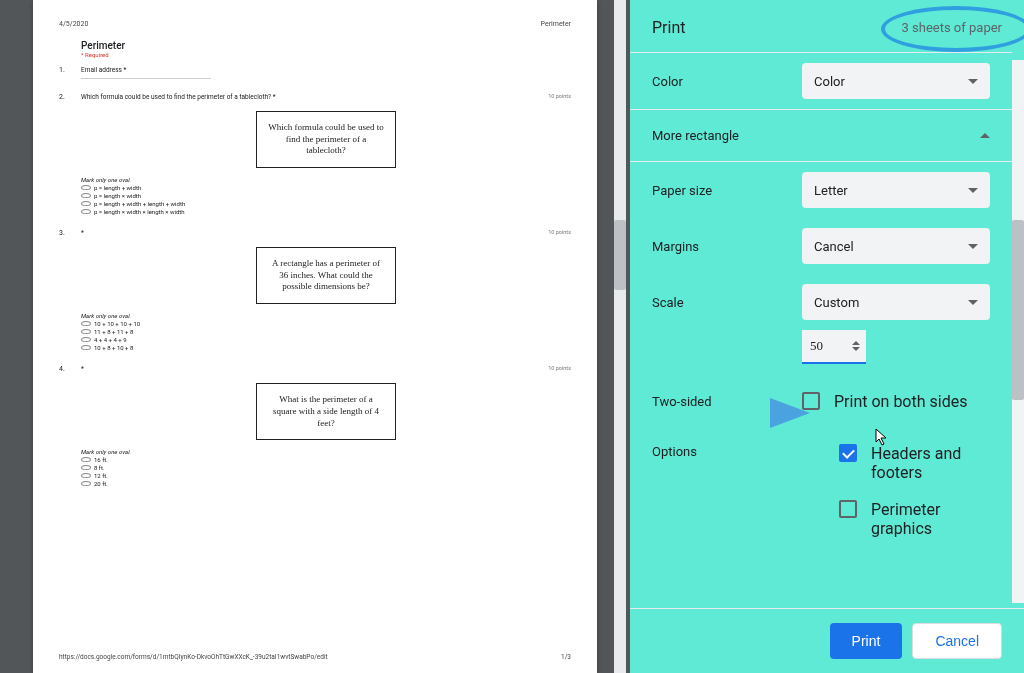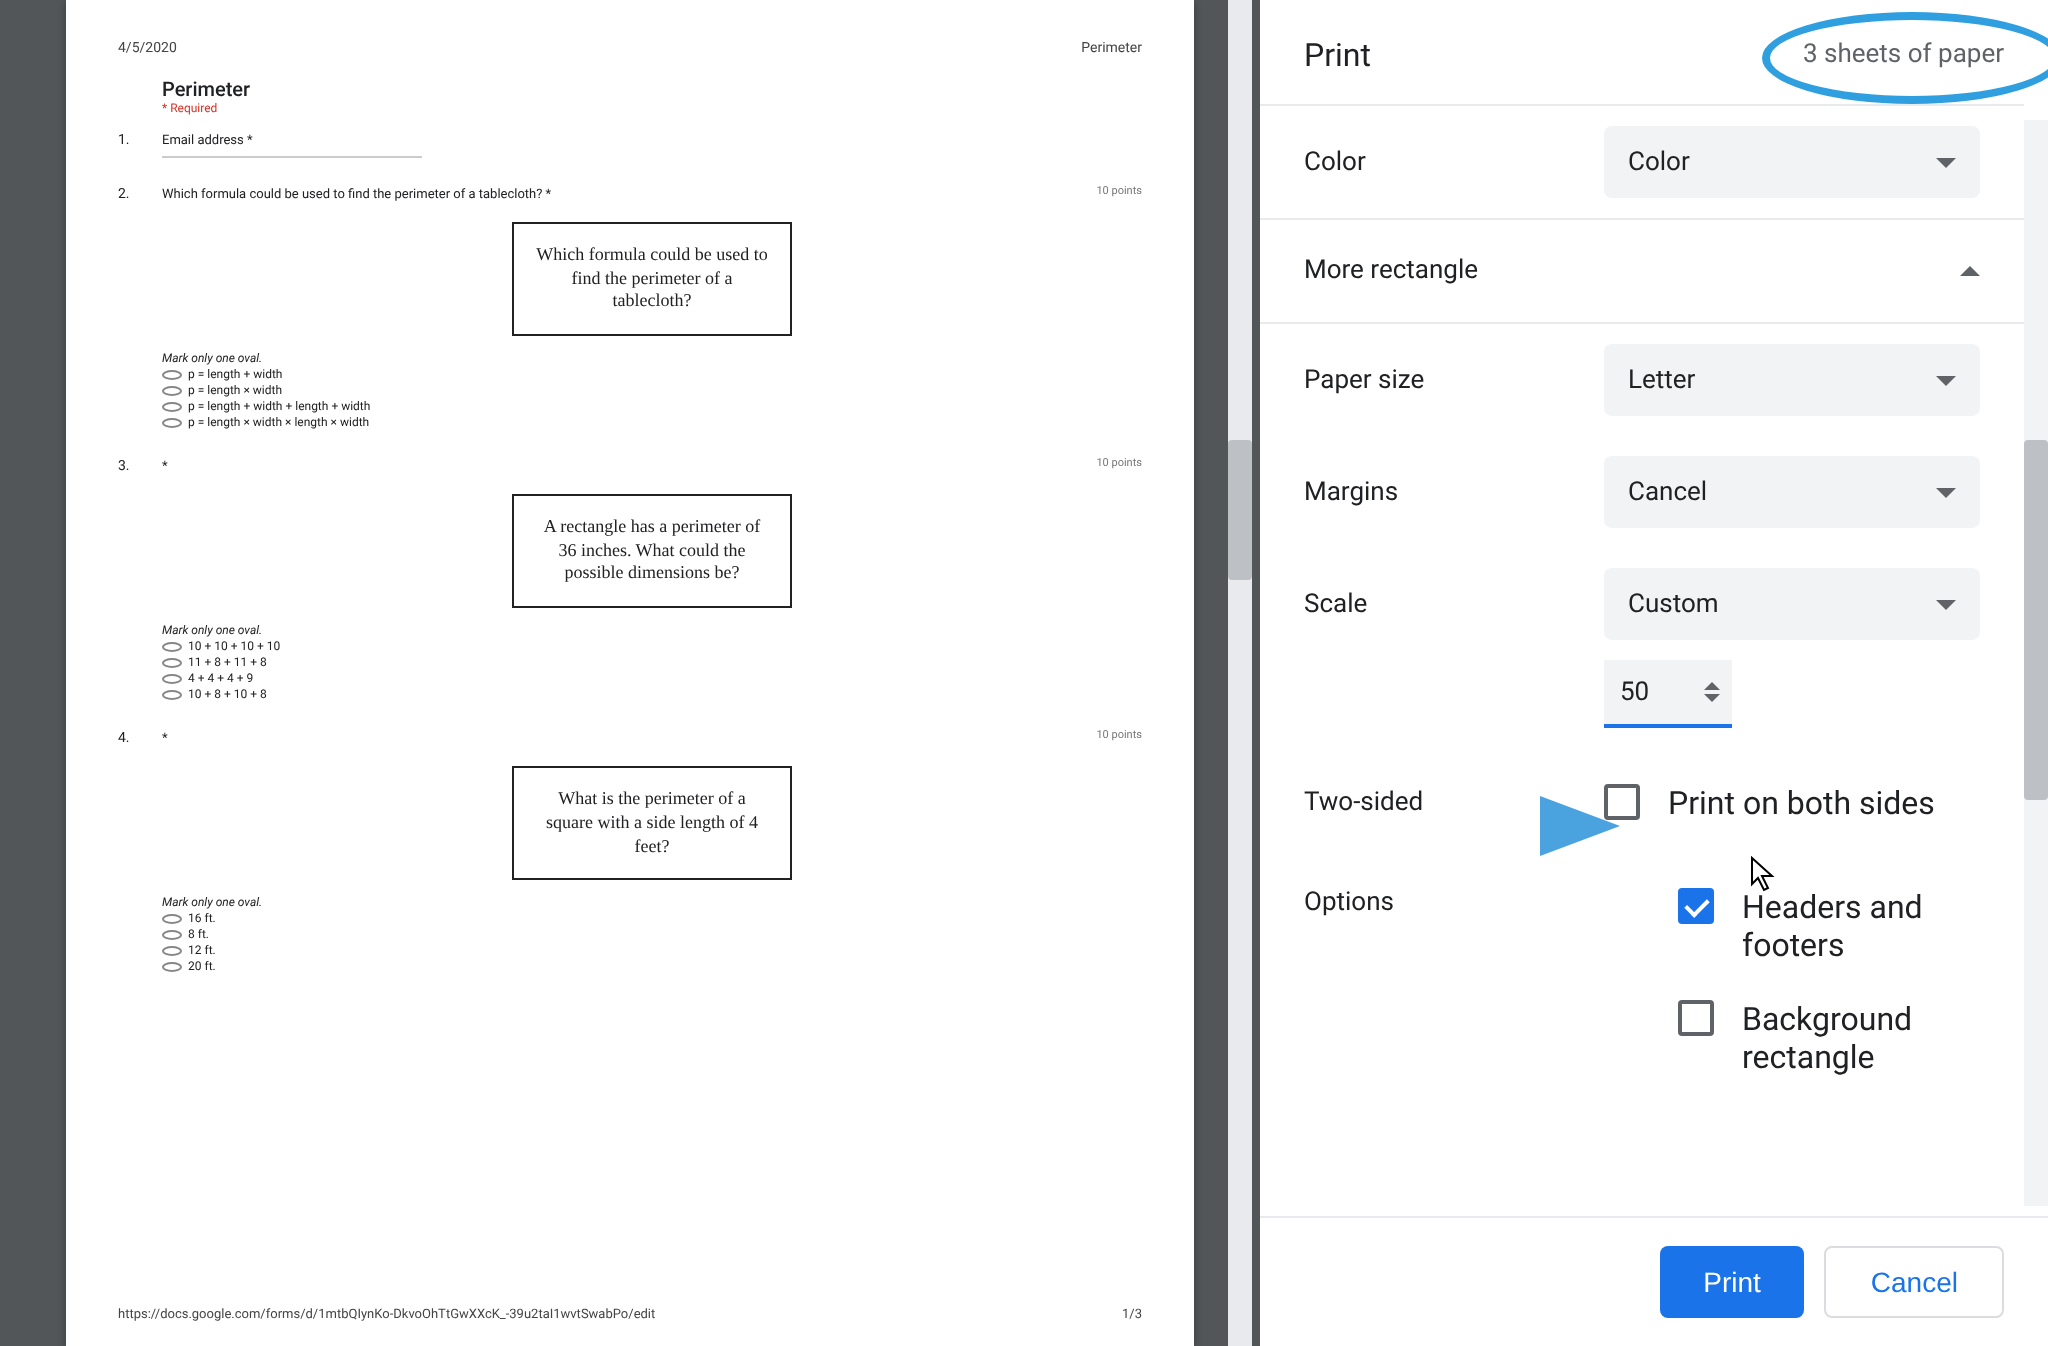--- a/index.html
+++ b/index.html
@@ -67,21 +67,21 @@
   font-size:9px;
   line-height:1.3;
 }
 .mark { font-size:6px; font-style:italic; margin-top:2px;}
 .opt { display:flex; align-items:center; gap:3px; font-size:6px; margin-top:1px;}
 .oval { width:10px; height:5px; border:0.5px solid #888; border-radius:50%; display:inline-block;}
 .ftr { display:flex; justify-content:space-between; font-size:6.5px; color:#444; position:absolute; bottom:12px; left:26px; right:26px;}
 
 .panel {
   flex:1;
-  background: #ffffff;
+  background: #5eead4;
   display:flex;
   flex-direction:column;
   color:#202124;
   font-size:13px;
   position: relative;
 }
 .panel-scroll-wrap {
   position: absolute;
   right: 0;
   top: 60px;
@@ -152,20 +152,21 @@
   width:64px;
   height:34px;
   border:none;
   border-bottom:2px solid #1a73e8;
   background:#f1f3f4;
   display:flex;
   align-items:center;
   padding:0 8px;
   font-size:13px;
   position:relative;
+  font-family:Liberation Serif, serif;
 }
 .num-input .spin { position:absolute; right:6px; display:flex; flex-direction:column; gap:2px;}
 .spin .tri-up { width:0;height:0;border-left:4px solid transparent;border-right:4px solid transparent;border-bottom:4px solid #5f6368; cursor:pointer;}
 .spin .tri-dn { width:0;height:0;border-left:4px solid transparent;border-right:4px solid transparent;border-top:4px solid #5f6368; cursor:pointer;}
 .checkbox { width:18px; height:18px; border:2px solid #5f6368; border-radius:2px; display:inline-flex; align-items:center; justify-content:center; margin-right:14px; flex-shrink:0;}
 .checkbox.checked { background:#1a73e8; border-color:#1a73e8; }
 .checkbox.checked::after { content:''; width:5px; height:9px; border:solid white; border-width:0 2px 2px 0; transform:rotate(45deg); margin-top:-2px;}
 .check-row { display:flex; align-items:flex-start; font-size:16px; margin-bottom:18px;}
 .panel-footer {
   border-top:1px solid #e8eaed;
@@ -397,21 +398,21 @@
 
     <div class="row noborder" style="align-items:flex-start; padding-top:16px;gap:37px;">
       <div class="label">Options</div>
       <div class="control">
         <div class="check-row">
           <span class="checkbox checked"></span>
           <span>Headers and footers</span>
         </div>
         <div class="check-row" style="margin-bottom:6px;">
           <span class="checkbox"></span>
-          <span>Background rectangle</span>
+          <span>Perimeter graphics</span>
         </div>
       </div>
     </div>
 
   </div>
 
   <div class="panel-scroll-wrap">
     <div class="panel-scroll-thumb"></div>
   </div>
 

